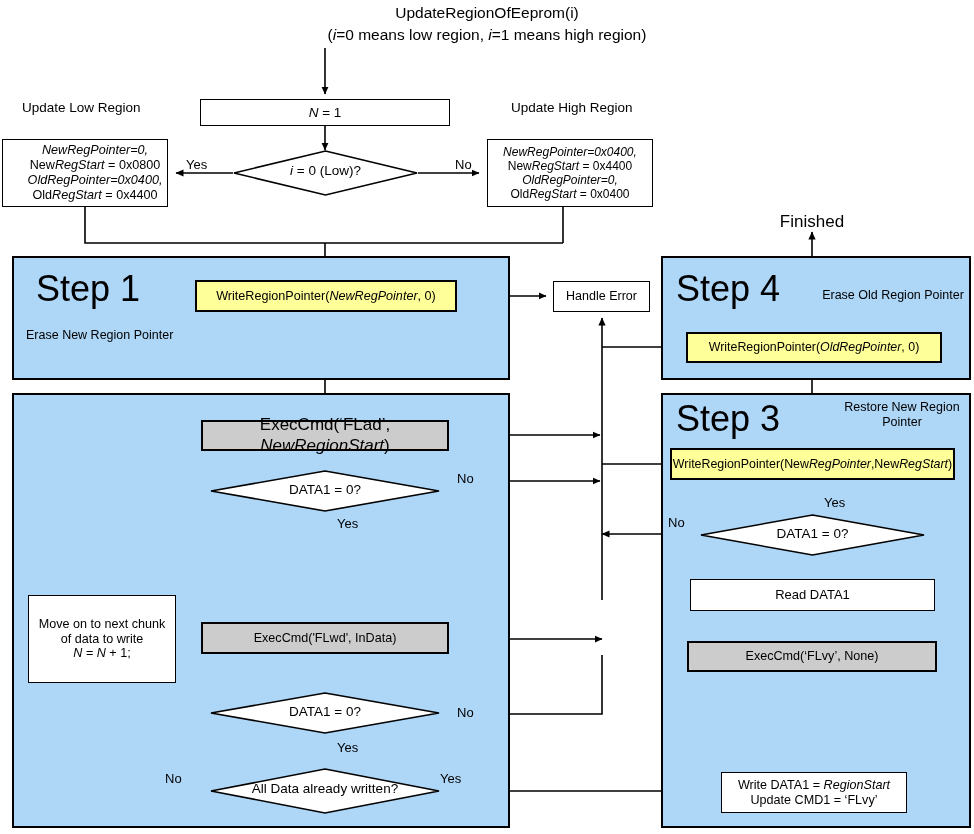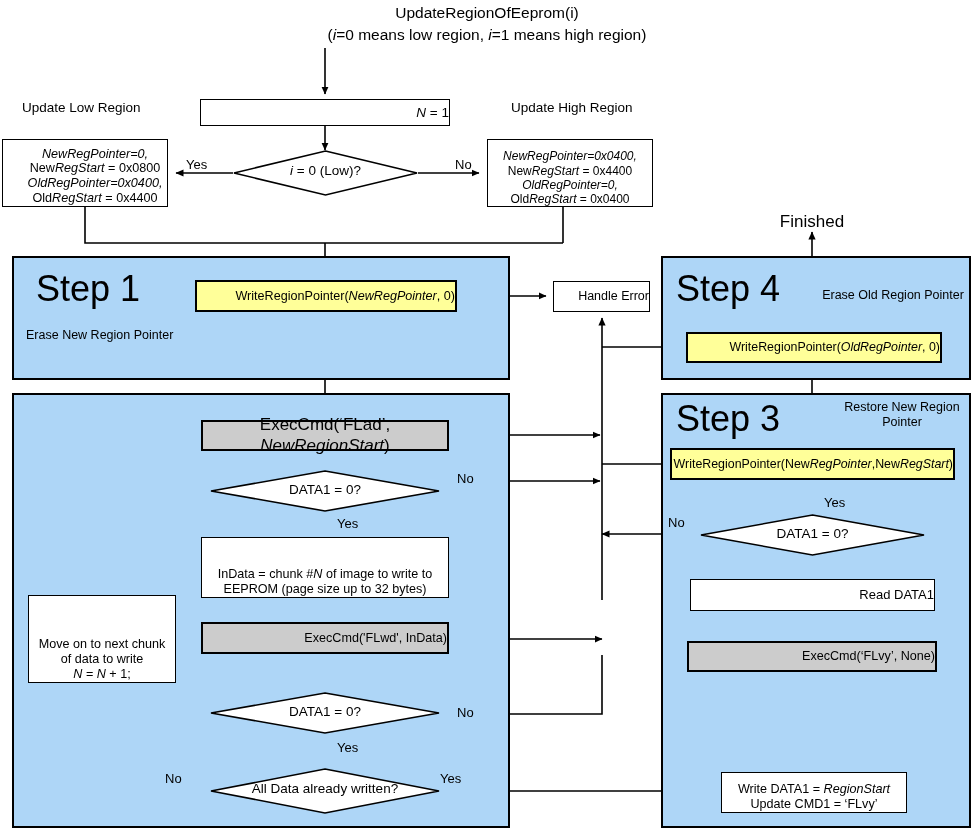--- a/index.html
+++ b/index.html
@@ -1,21 +1,21 @@
 <!DOCTYPE html>
 <html><head>
 <meta charset="utf-8">
 <style>
   html,body{margin:0;padding:0;background:#ffffff;}
   body{font-family:"Liberation Sans", sans-serif;color:#000;}
   #stage{position:relative;width:974px;height:834px;overflow:hidden;background:#fff;}
   #svg-layer{position:absolute;left:0;top:0;width:974px;height:834px;}
 
   .node{position:absolute;box-sizing:border-box;display:flex;align-items:center;
-        justify-content:flex-end;text-align:center;line-height:1.18;}
+        justify-content:center;text-align:center;line-height:1.18;}
   .rect{border:1.5px solid #000;background:#fff;}
   .yellow{background:#ffff99;border:2px solid #000;}
   .gray{background:#cccccc;border:2px solid #000;}
   .panel{background:#aed6f7;border:2.5px solid #000;}
 
   .label{position:absolute;background:transparent;}
   .ttl{font-size:15px;}
   .step-title{position:absolute;font-size:36px;font-weight:400;letter-spacing:0px;}
   .step-sub{position:absolute;font-size:12.5px;text-align:center;line-height:1.2;}
   .yn{position:absolute;font-size:13px;}
@@ -166,24 +166,20 @@
 
   <div style="position:absolute;left:210px;top:470px;width:230px;height:42px;">
     <svg width="230" height="42" viewBox="0 0 230 42">
       <polygon points="115,1 229,21 115,41 1,21" fill="#fff" stroke="#000" stroke-width="1.6"></polygon>
     </svg>
     <div class="diamond-text" style="left:0;top:12px;">DATA1 = 0?</div>
   </div>
   <div class="yn" style="left:457px;top:471px;">No</div>
   <div class="yn" style="left:337px;top:516px;">Yes</div>
 
-  <div class="node rect" style="left:201px;top:537px;width:248px;height:61px;flex-direction:column;font-size:12.6px;">
-    <div>InData = chunk #<i>N</i> of image to write to</div>
-    <div>EEPROM (page size up to 32 bytes)</div>
-  </div>
 
   <div class="node gray" style="left:201px;top:622px;width:248px;height:32px;font-size:12.6px;">
     <span>ExecCmd('FLwd', InData)</span>
   </div>
 
   <div style="position:absolute;left:210px;top:692px;width:230px;height:42px;">
     <svg width="230" height="42" viewBox="0 0 230 42">
       <polygon points="115,1 229,21 115,41 1,21" fill="#fff" stroke="#000" stroke-width="1.6"></polygon>
     </svg>
     <div class="diamond-text" style="left:0;top:12px;">DATA1 = 0?</div>

